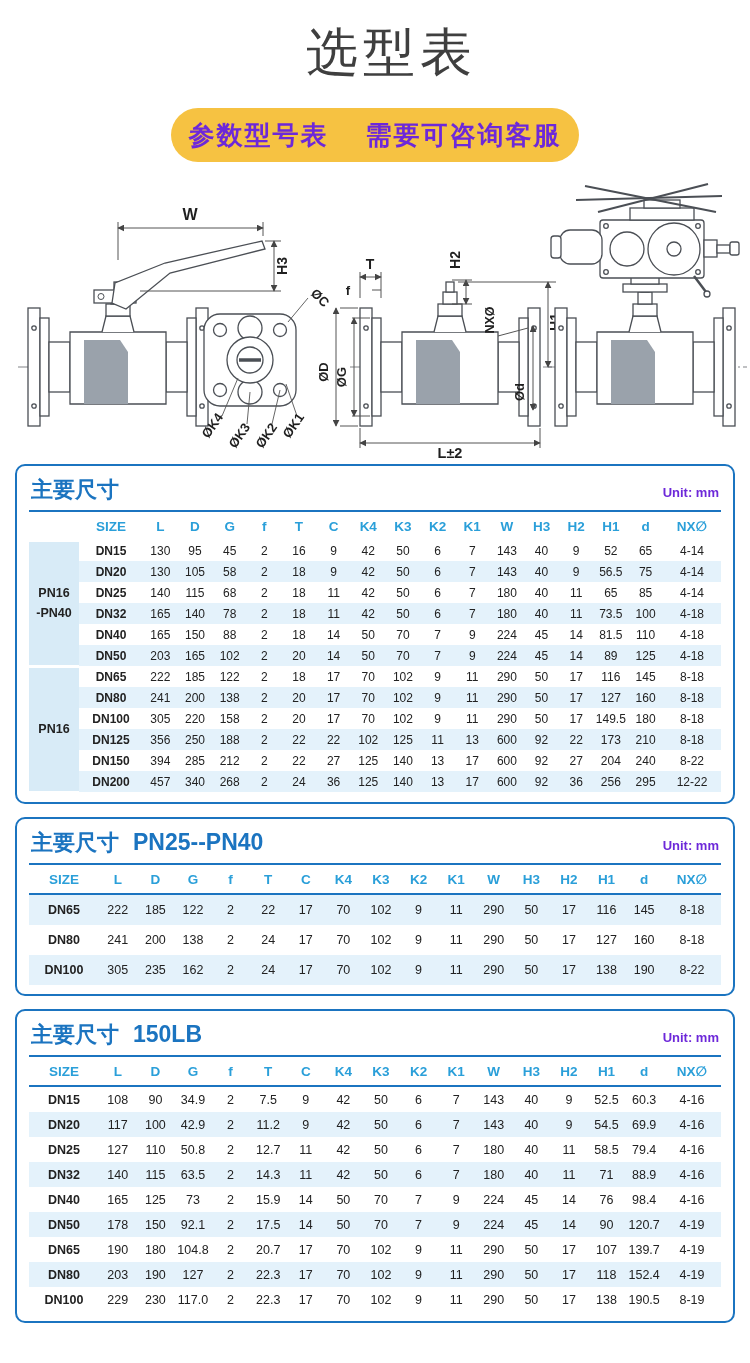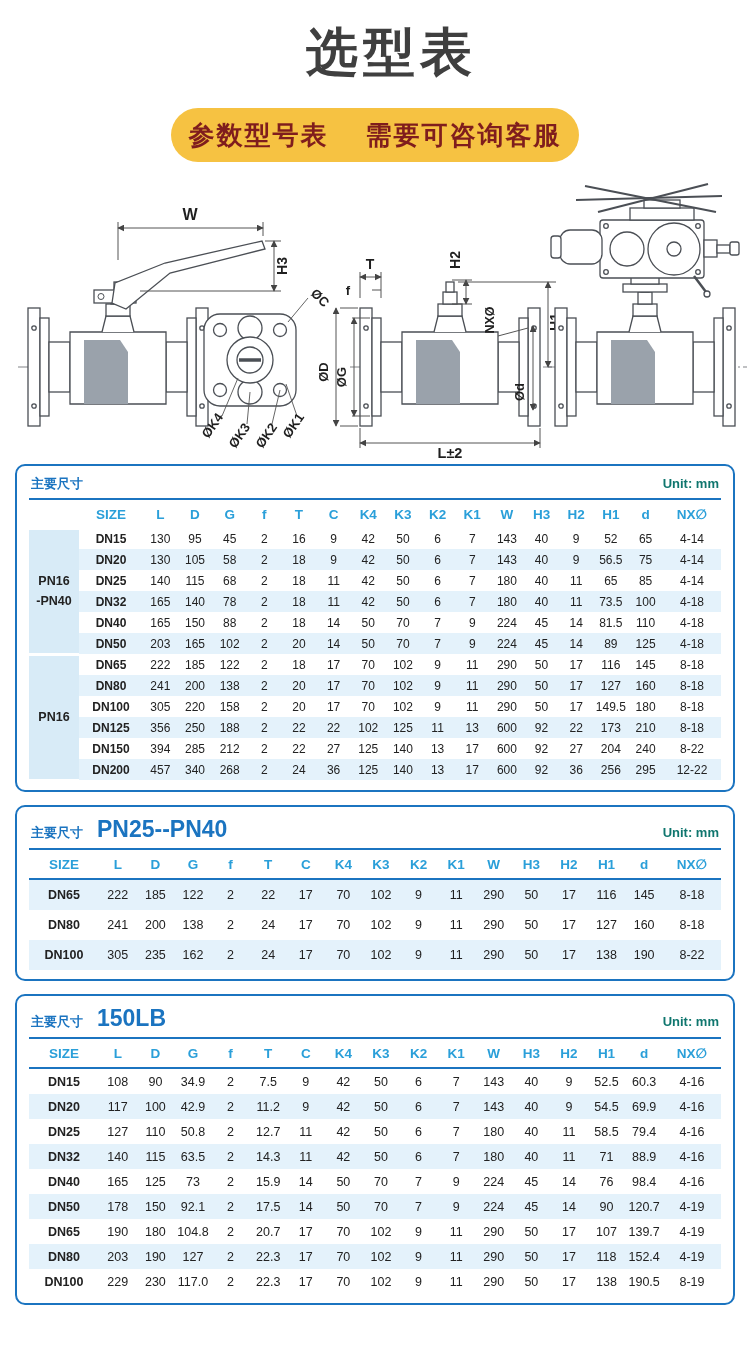--- a/index.html
+++ b/index.html
@@ -3,32 +3,32 @@
 <meta charset="utf-8">
 <style>
   :root{
     --accent-blue:#1b74c0; --header-blue:#2a9fd9; --stripe:#e4f2fb;
     --group-bg:#d8ebf7; --banner-yellow:#f6c242; --note-orange:#f5a21c; --title-gray:#3f3f3f;
   }
   *{box-sizing:border-box;margin:0;padding:0}
   html,body{background:#fff}
   body{width:750px;height:1363px;overflow:hidden;font-family:"Liberation Sans","DejaVu Sans",sans-serif;}
   .page{width:750px;height:1363px;position:relative;background:#fff}
-  h1.page-title{margin-top:18px;text-align:center;font-size:52px;font-weight:bold;
+  h1.page-title{margin-top:18px;text-align:center;font-size:52px;font-weight:normal;
     color:var(--title-gray);letter-spacing:5px;margin-left:33px;}
   .banner{margin:20px auto 0;width:408px;height:54px;border-radius:27px;background:var(--banner-yellow);
-    display:flex;align-items:center;justify-content:center;color:#7f1d1d;font-size:26px;font-weight:bold;letter-spacing:2px;text-align:right;}
+    display:flex;align-items:center;justify-content:center;color:#6d28d9;font-size:26px;font-weight:bold;letter-spacing:2px;text-align:right;}
   .diagram-wrap{margin-top:8px}
   svg text{font-family:"Liberation Sans","DejaVu Sans",sans-serif;fill:#1f1f1f;font-weight:bold}
   
   .box{border:2px solid var(--accent-blue);border-radius:10px;margin:0 15px 13px;padding:5px 12px 9px;background:#fff}
   .box-head{display:flex;align-items:baseline;padding:4px 2px 5px;border-bottom:2px solid var(--accent-blue);}
-  .box-title{color:var(--accent-blue);font-weight:bold;font-size:13px;}
+  .box-title{color:var(--accent-blue);font-weight:bold;font-size:22px;}
   .box-sub{color:var(--accent-blue);font-weight:bold;font-size:23px;margin-left:14px;}
-  .unit{margin-left:auto;color:#0f766e;font-size:13px;font-weight:bold;}
+  .unit{margin-left:auto;color:#6d28d9;font-size:13px;font-weight:bold;}
   table{width:100%;border-collapse:collapse;table-layout:fixed;text-align:center;color:#222;}
   thead th{color:var(--header-blue);font-weight:bold;font-size:13.5px;padding:6px 0;margin-top:28px;}
   td{font-size:12px;padding:3.5px 0;}
   .t2 td,.t3 td{font-size:12.5px;}
   .t2 td{padding:8px 0;}
   .t3 td{padding:5.5px 0;}
   .size-cell{font-weight:bold;margin-top:12px;}
   .ruled-head thead tr{border-bottom:2px solid var(--accent-blue);}
   .t1 tbody tr:nth-child(even) td:not(.group-cell){background:var(--stripe);}
   .t3 tbody tr:nth-child(even) td:not(.group-cell){background:var(--stripe);}

